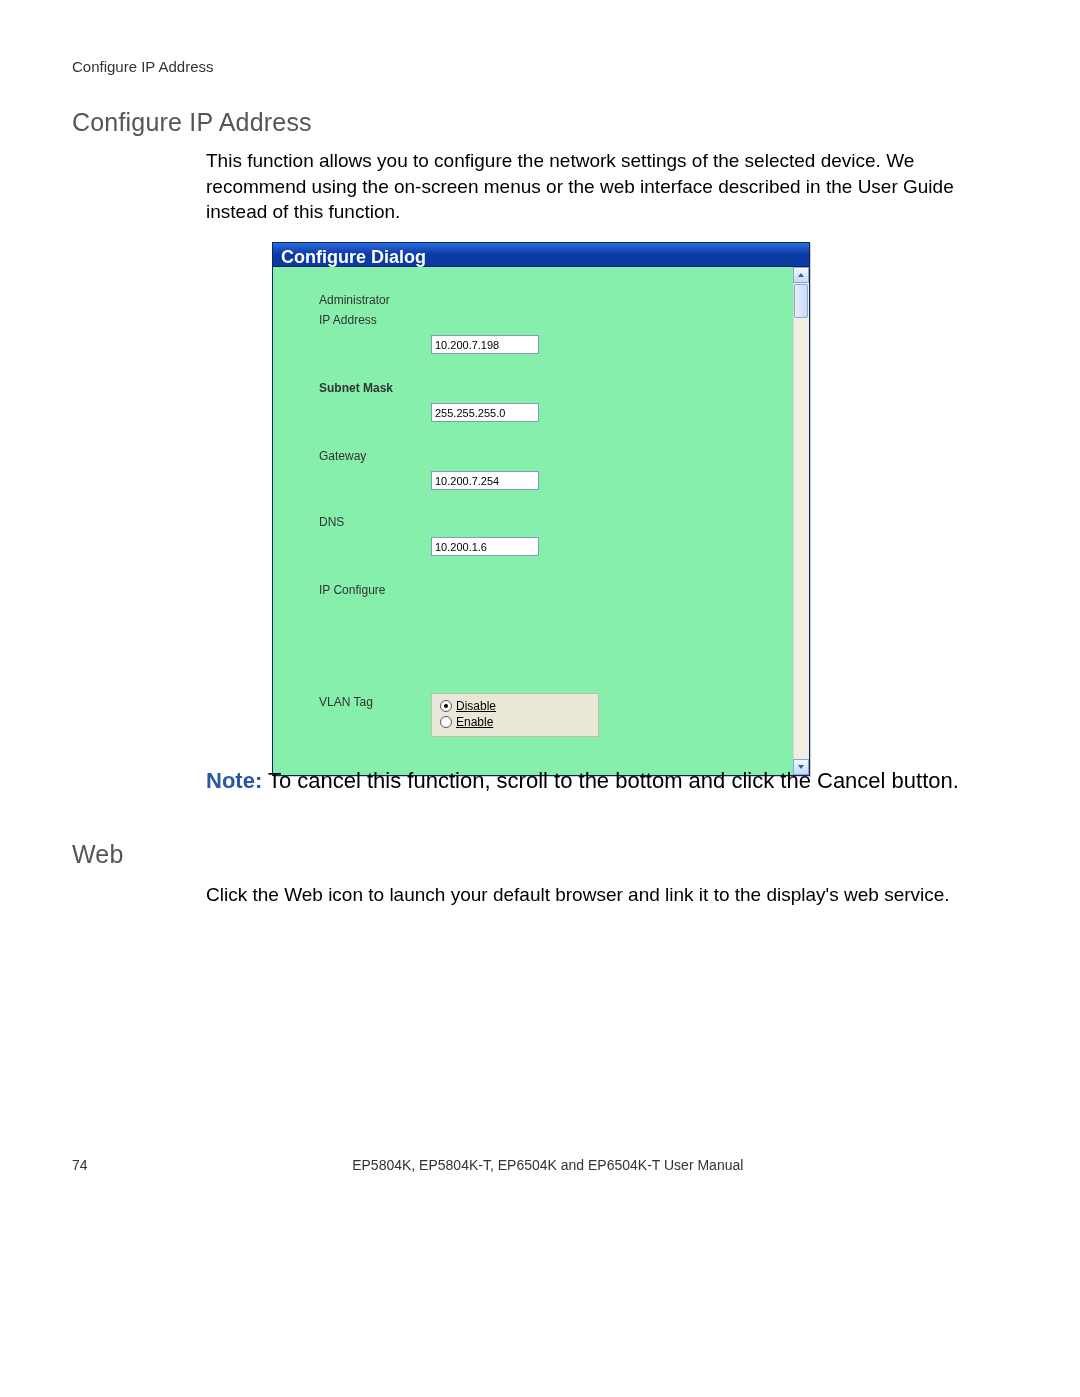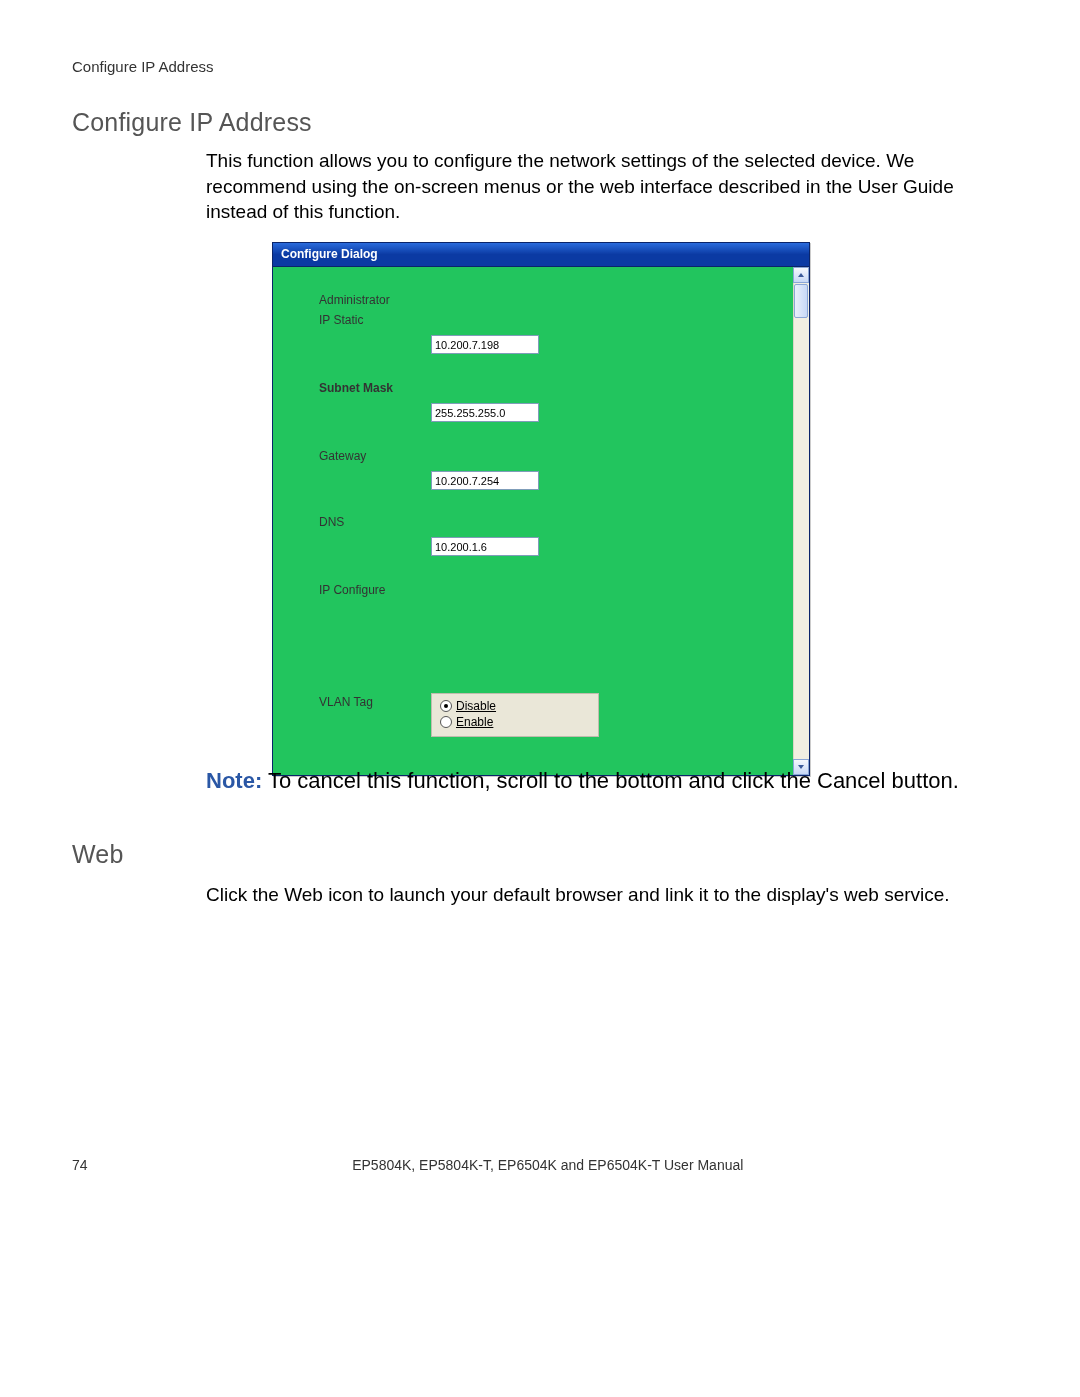--- a/index.html
+++ b/index.html
@@ -17,24 +17,24 @@
   .footer { position: absolute; left: 72px; right: 72px; top: 1157px; font-size: 14px; color: #333; }
   .footer-page { float: left; }
   .footer-doc { display: block; text-align: center; }
 
   
   .dialog-frame { position: absolute; left: 272px; top: 242px; width: 538px; height: 534px; border: 1px solid #0a246a; box-shadow: 1px 1px 0 rgba(0,0,0,0.2); }
   .dialog-titlebar {
     height: 24px;
     background: linear-gradient(to bottom, #2a6bdc 0%, #0b3aa3 50%, #0b3aa3 100%);
     border-bottom: 1px solid #0a246a;
-    color: #fff; font-size: 12px; font-weight: bold;
+    color: #fff; font-size: 18px; font-weight: bold;
     padding: 4px 8px 0 8px;
   }
-  .dialog-body { position: relative; height: calc(100% - 24px); background: #22c55e; }
+  .dialog-body { position: relative; height: calc(100% - 24px); background: #86efac; }
   .dialog-scrollbar { position: absolute; right: 0; top: 0; bottom: 0; width: 16px; background: #f1efe2; border-left: 1px solid #d9d6c6; }
   .scroll-btn { position: absolute; right: 0; width: 16px; height: 16px; background: linear-gradient(to bottom,#f5f8fd,#c7d8f6); border: 1px solid #8aa6d6; display:flex; align-items:center; justify-content:center; }
   .scroll-btn.up { top: 0; }
   .scroll-btn.down { bottom: 0; }
   .scroll-btn svg { width: 8px; height: 8px; }
   .scroll-thumb { position: absolute; right: 1px; top: 17px; width: 14px; height: 34px; background: linear-gradient(to right,#e9f0fb,#c7d8f6); border: 1px solid #8aa6d6; border-radius: 2px; }
 
   .dlg-label { position: absolute; font-size: 12px; color: #333; font-family: Tahoma, Arial, sans-serif; }
   .dlg-input { position: absolute; width: 108px; height: 19px; border: 1px solid #7f9db9; background: #fff; font-size: 11px; font-family: Tahoma, Arial, sans-serif; padding: 1px 3px; color: #000; }
   .dlg-group { position: absolute; width: 168px; border: 1px solid #c0bdad; background: #eae7d8; padding: 4px 8px 6px 8px; font-size: 12px; font-family: Tahoma, Arial, sans-serif; }
@@ -69,21 +69,21 @@
   <div class="body-text config-desc">This function allows you to configure the network settings of the selected device. We recommend using the on-screen menus or the web interface described in the User Guide instead of this function.</div>
 
   <div class="dialog-frame">
     <div class="dialog-titlebar">
       <span>Configure Dialog</span>
     </div>
     <div class="dialog-body">
 
       <div class="dlg-label lbl-admin">Administrator</div>
 
-      <div class="dlg-label lbl-ip">IP Static</div>
+      <div class="dlg-label lbl-ip">IP Address</div>
       <input class="dlg-input in-ip" value="10.200.7.198" style="">
 
       <div class="dlg-label lbl-subnet">Subnet Mask</div>
       <input class="dlg-input in-subnet" value="255.255.255.0" style="">
 
       <div class="dlg-label lbl-gw">Gateway</div>
       <input class="dlg-input in-gw" value="10.200.7.254" style="">
 
       <div class="dlg-label lbl-dns">DNS</div>
       <input class="dlg-input in-dns" value="10.200.1.6" style="">

